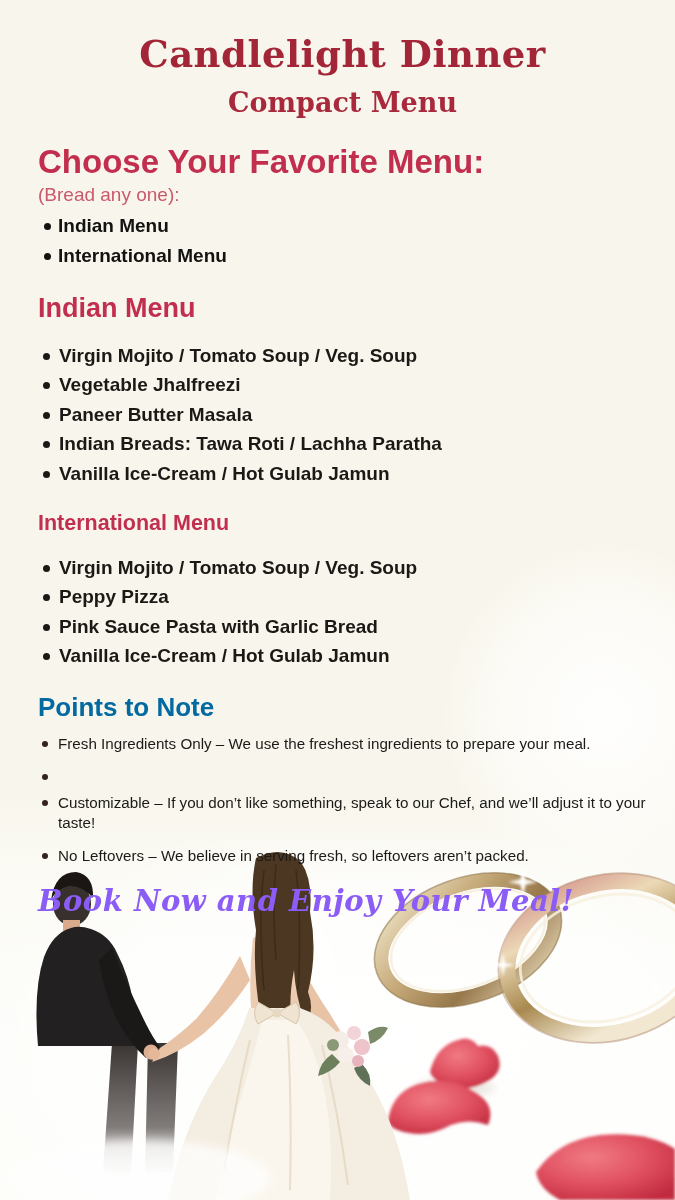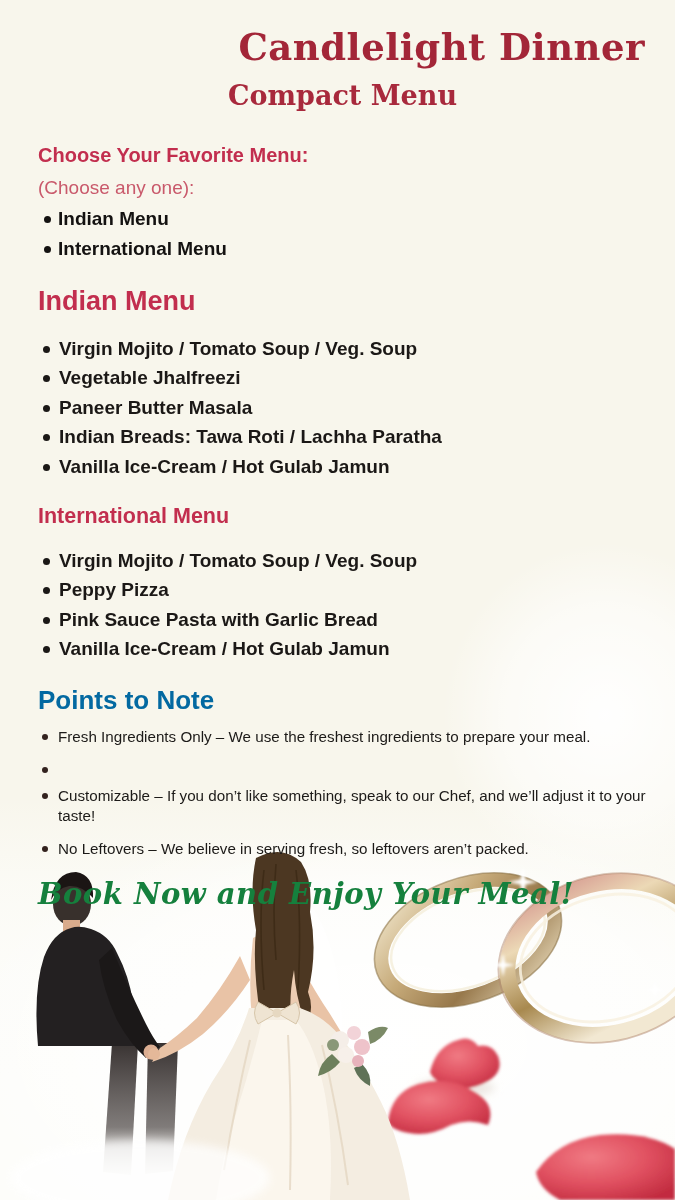--- a/index.html
+++ b/index.html
@@ -16,33 +16,33 @@
   }
   .photo-fade{
     position:absolute;left:0;top:795px;width:675px;height:405px;
     background:linear-gradient(180deg, rgba(253,253,250,0) 0%, rgba(253,253,250,0.65) 22%, rgba(253,253,250,0.92) 45%, #fdfdfa 70%);
     z-index:1;pointer-events:none;
   }
   .illustration{position:absolute;left:0;bottom:0;width:675px;height:360px;z-index:2;}
   .content{position:relative;z-index:3;padding:0 28px 0 38px;}
 
   .page-title{
-    margin:2px;padding-top:25px;text-align:right;
+    margin:9px;padding-top:25px;text-align:center;
     font-family:"DejaVu Serif","Liberation Serif",serif;
     font-weight:700;font-size:37px;line-height:1.1;color:#a32638;
     letter-spacing:0.5px;
   }
   .page-subtitle{
     margin:13px 0 0 0;text-align:center;
     font-family:"DejaVu Serif","Liberation Serif",serif;
     font-weight:700;font-size:27px;line-height:30px;color:#a8293c;
   }
 
   .choose-heading{
-    margin:30px 0 4px 0;font-size:20px;line-height:28px;font-weight:700;color:#c22e4e;
+    margin:30px 0 4px 0;font-size:33px;line-height:28px;font-weight:700;color:#c22e4e;
   }
   .choose-note{
     margin:7px 0 0 0;font-size:19px;line-height:23px;font-weight:400;color:#c9596b;
   }
   ul{list-style:none;margin:0;padding:0;}
   .option-list{margin-top:5px;}
   .option-list li{display:flex;font-size:19px;line-height:30px;font-weight:700;color:#141211;}
   .option-list .dot{width:7px;height:7px;border-radius:50%;background:#141211;margin:12px 7px 0 6px;flex:none;}
 
   .section-heading{margin:22px 0 0 0;font-weight:700;color:#c22e4e;}
@@ -54,21 +54,21 @@
 
   .points-heading{margin:22px 0 0 0;font-size:26px;line-height:28px;font-weight:700;color:#0369a1;}
   .points-list{margin-top:7px;}
   .points-list li{display:flex;font-size:15.2px;line-height:20px;color:#1c1a18;margin-top:13px;max-width:620px;}
   .points-list .dot{width:6px;height:6px;border-radius:50%;background:#33221e;margin:7px 10px 0 4px;flex:none;}
   .points-list .lead{font-weight:400;}
 
   .cta{
     margin:18px 0 0 0;
     font-family:"DejaVu Serif","Liberation Serif",serif;
-    font-style:italic;font-weight:700;font-size:29px;line-height:34px;color:#15803d;
+    font-style:italic;font-weight:700;font-size:29px;line-height:34px;color:#8b5cf6;
     letter-spacing:0.5px;
   }
 </style>
 </head>
 <body>
 
 <div class="glow-right"></div>
 <div class="photo-fade"></div>
 
 <svg class="illustration" viewBox="0 0 675 360" aria-hidden="true">
@@ -180,21 +180,21 @@
     </g>
     <ellipse cx="140" cy="338" rx="130" ry="38" fill="#ffffff" opacity="0.75" filter="url(#soft3)"></ellipse>
   </g>
 </svg>
 
 <div class="content">
   <h1 class="page-title">Candlelight Dinner</h1>
   <h2 class="page-subtitle">Compact Menu</h2>
 
   <h3 class="choose-heading">Choose Your Favorite Menu:</h3>
-  <p class="choose-note">(Choose any one):</p>
+  <p class="choose-note">(Bread any one):</p>
   <ul class="option-list">
     <li>
       <span class="dot"></span>
       <span>Indian Menu</span>
     </li>
     <li>
       <span class="dot"></span>
       <span>International Menu</span>
     </li>
   </ul>

